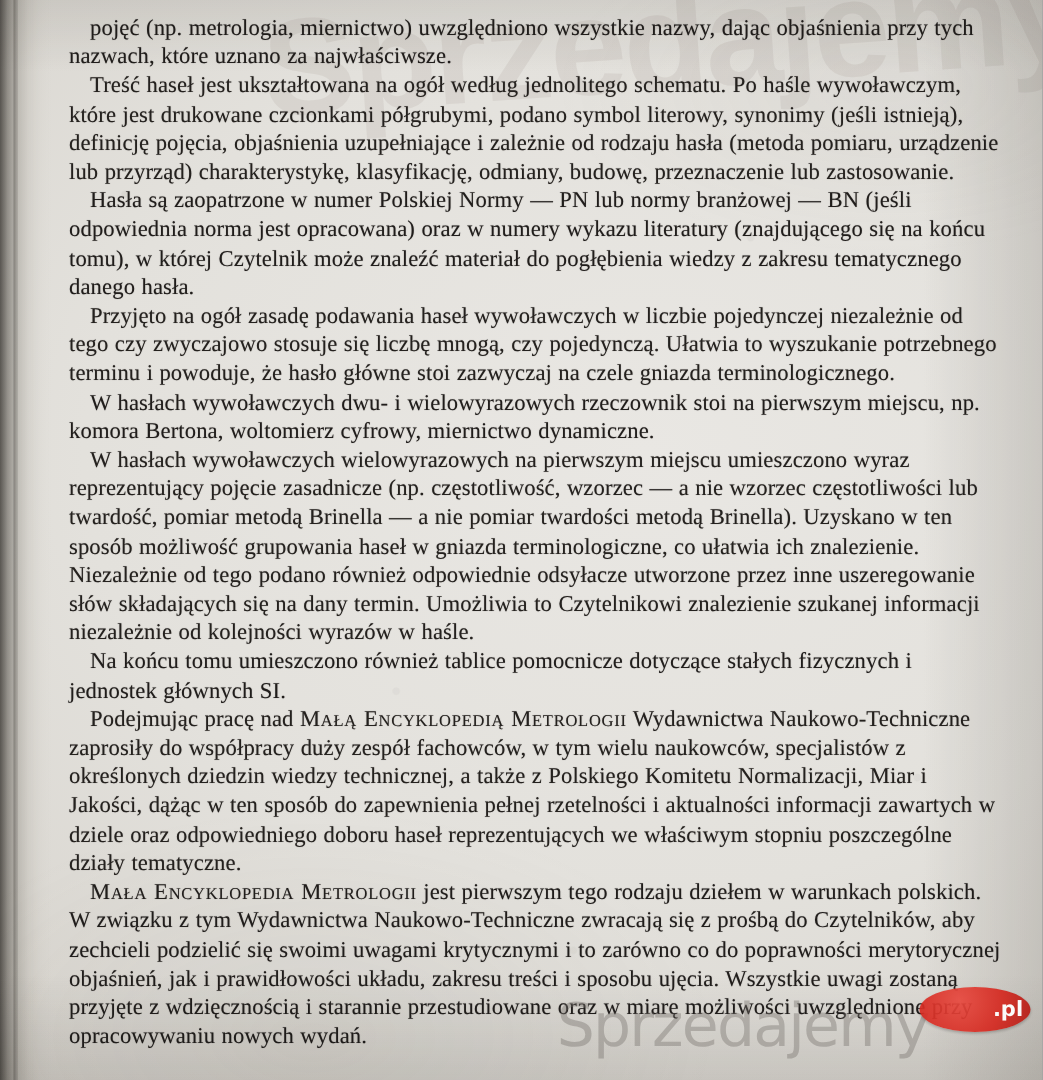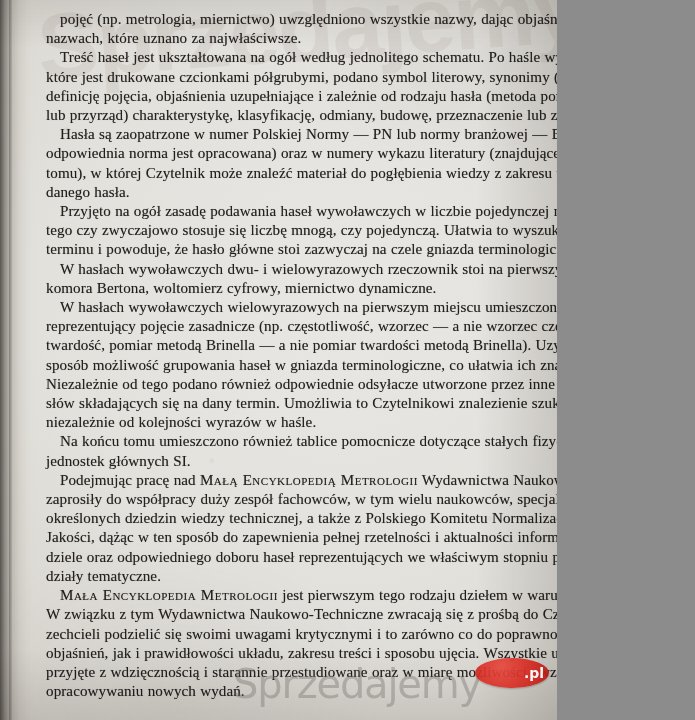--- a/index.html
+++ b/index.html
@@ -4,21 +4,21 @@
 <title>Scanned page</title>
 <style>
   html, body {
     margin: 0;
     padding: 0;
     background: #8c8c8c;
   }
 
   #page {
     position: relative;
-    width: 557px;
+    width: 695px;
     height: 720px;
     overflow: hidden;
     background:
       radial-gradient(ellipse 120% 90% at 62% 42%, #e9e7e3 0%, #e3e1dc 45%, #d8d5cf 78%, #cbc7c0 100%);
     font-family: "Liberation Serif", "DejaVu Serif", serif;
     color: #1d1b19;
   }
 
   
   #grain {

